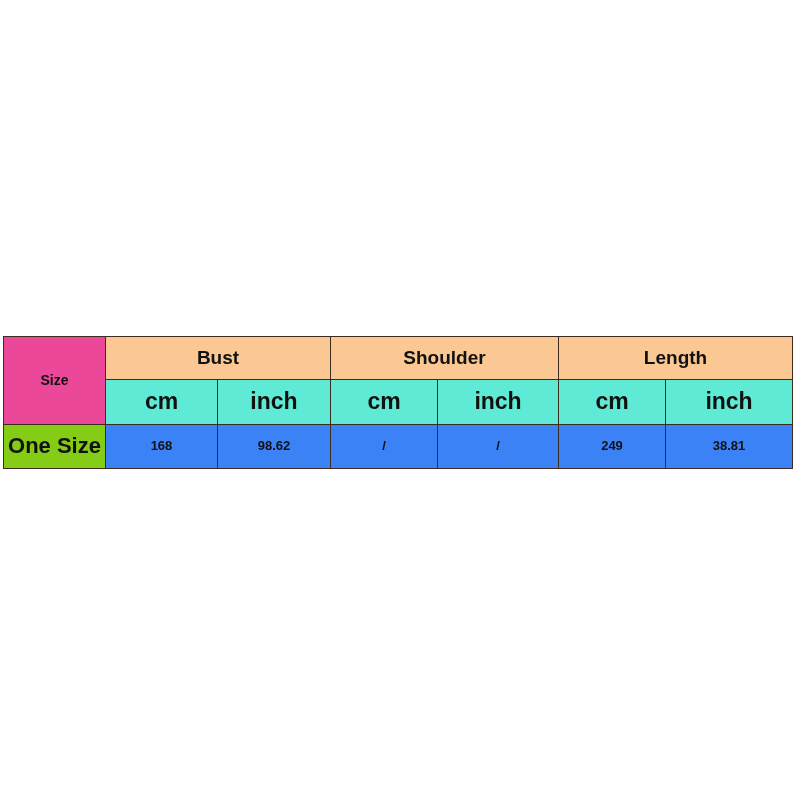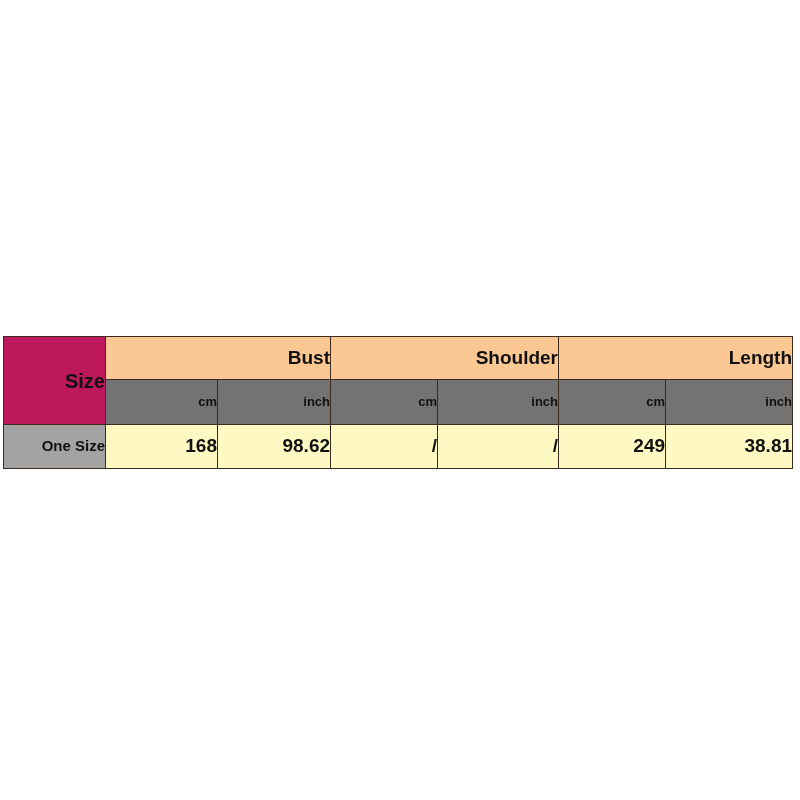--- a/index.html
+++ b/index.html
@@ -27,53 +27,53 @@
     width: 789px;
     height: 130px;
     border-collapse: collapse;
     table-layout: fixed;
     background: #ffffff;
   }
 
   table.size-chart th,
   table.size-chart td {
     border: 1.5px solid #3d2b1f;
-    text-align: right;
+    text-align: center;
     vertical-align: middle;
     font-weight: bold;
     color: #111111;
     padding: 0;
     line-height: 1.1;
   }
 
   
   th.group-head {
     background: #fbc894;
     font-size: 19px;
     height: 42px;
   }
   th.unit-head {
-    background: #737373;
-    font-size: 13px;
+    background: #5eead4;
+    font-size: 23px;
     height: 44px;
   }
   th.size-head {
-    background: #be185d;
-    font-size: 20px;
+    background: #ec4899;
+    font-size: 14px;
   }
 
   
   td.data-cell {
-    background: #fef9c3;
-    font-size: 19px;
+    background: #3b82f6;
+    font-size: 13px;
     height: 43px;
   }
   td.size-label {
-    background: #a3a3a3;
-    font-size: 15px;
+    background: #84cc16;
+    font-size: 22px;
   }
 
   
   col.c-size     { width: 102px; }
   col.c-bust-cm  { width: 112px; }
   col.c-bust-in  { width: 113px; }
   col.c-sh-cm    { width: 107px; }
   col.c-sh-in    { width: 121px; }
   col.c-len-cm   { width: 107px; }
   col.c-len-in   { width: 127px; }

